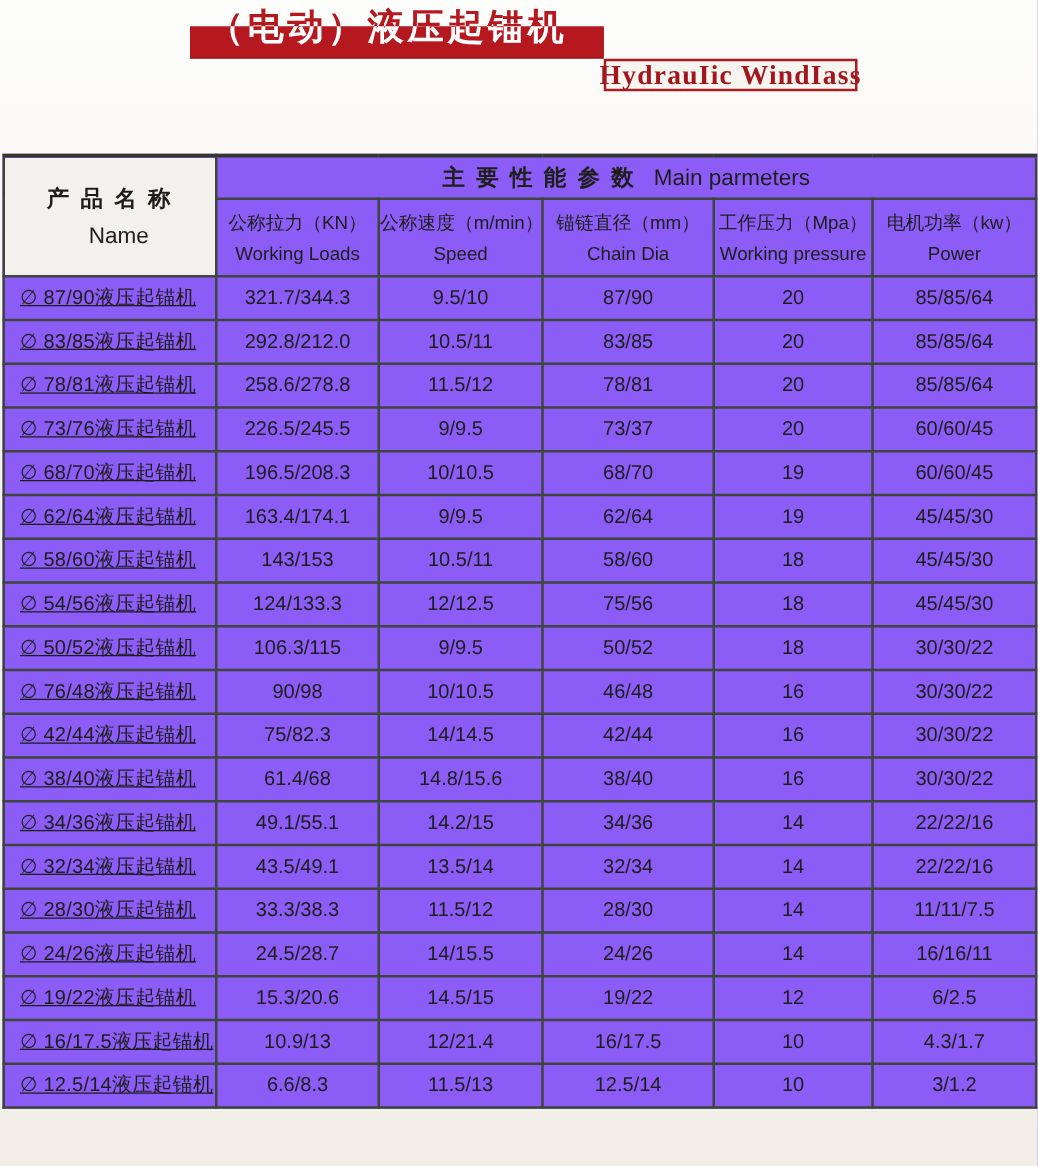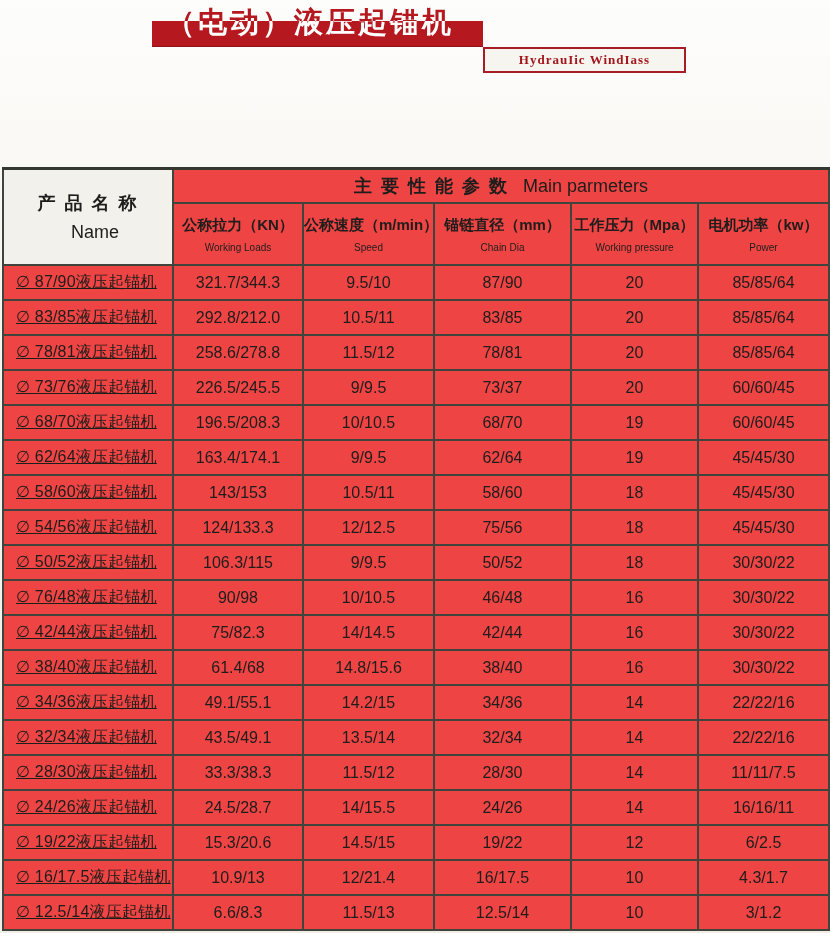--- a/index.html
+++ b/index.html
@@ -64,35 +64,34 @@
     width: 199px;
     height: 22px;
     border: 2px solid #a81d23;
     background: #f7f5f0;
     display: flex;
     align-items: center;
     justify-content: center;
     color: #a3161d;
     font-family: "Liberation Serif", serif;
     font-weight: bold;
-    font-size: 13px;
+    font-size: 22px;
     letter-spacing: 1px;
     white-space: nowrap;
   }
 
   
   table.spec {
     position: absolute;
     left: 2px;
     top: 123px;
     width: 826px;
     border-collapse: collapse;
     table-layout: fixed;
-    background: #ef4444;
-    margin-top: 44px;
+    background: #8b5cf6;
   }
   table.spec th,
   table.spec td {
     border: 2px solid #3f443d;
     padding: 0;
     overflow: hidden;
     white-space: nowrap;
   }
   table.spec { border-top: 3px solid #33382f; }
 
@@ -134,26 +133,26 @@
 
   tr.sub-row th {
     height: 60px;
     text-align: center;
     vertical-align: middle;
     font-weight: normal;
   }
   tr.sub-row .zh {
     display: block;
     font-size: 15px;
-    font-weight: bold;
+    font-weight: normal;
     margin-bottom: 7px;
   }
   tr.sub-row .en {
     display: block;
-    font-size: 10px;
+    font-size: 15px;
     font-weight: normal;
   }
 
   tbody td {
     height: 33px;
     font-size: 16px;
   }
   tbody td.name {
     text-align: left;
     padding-left: 12px;

